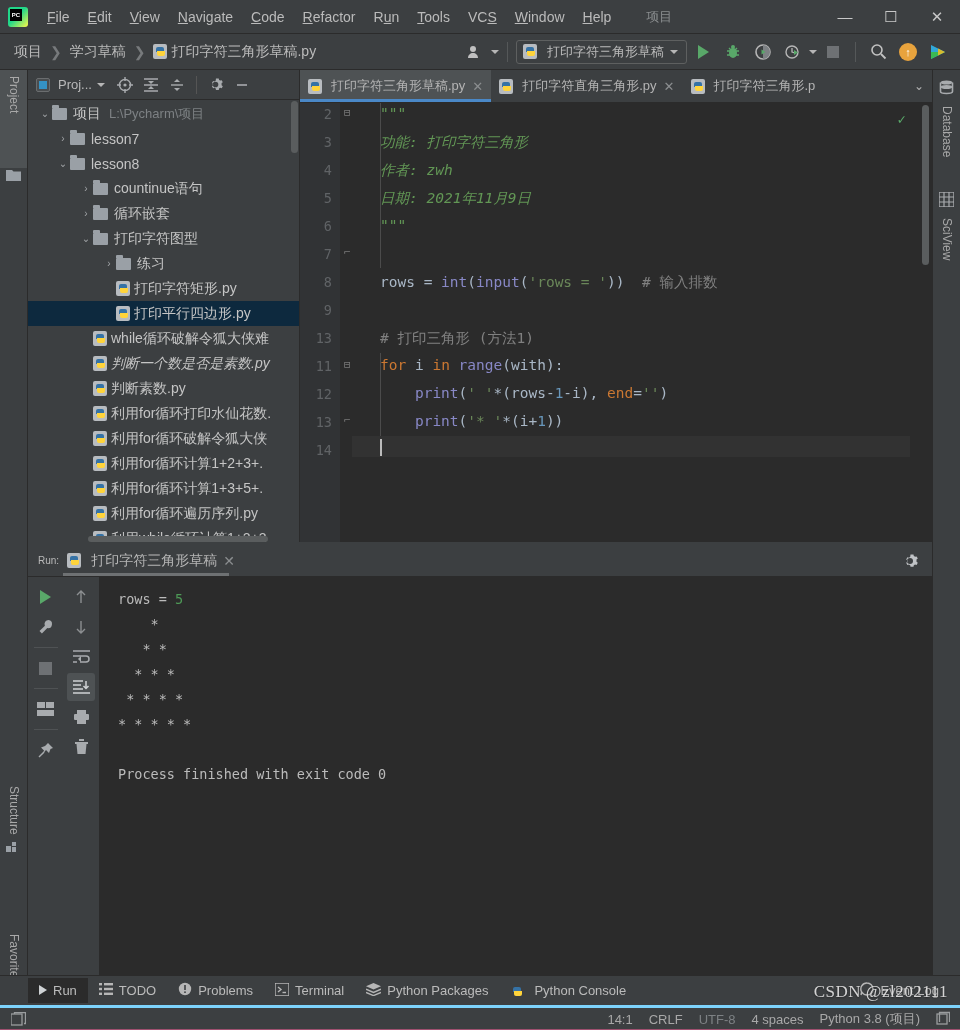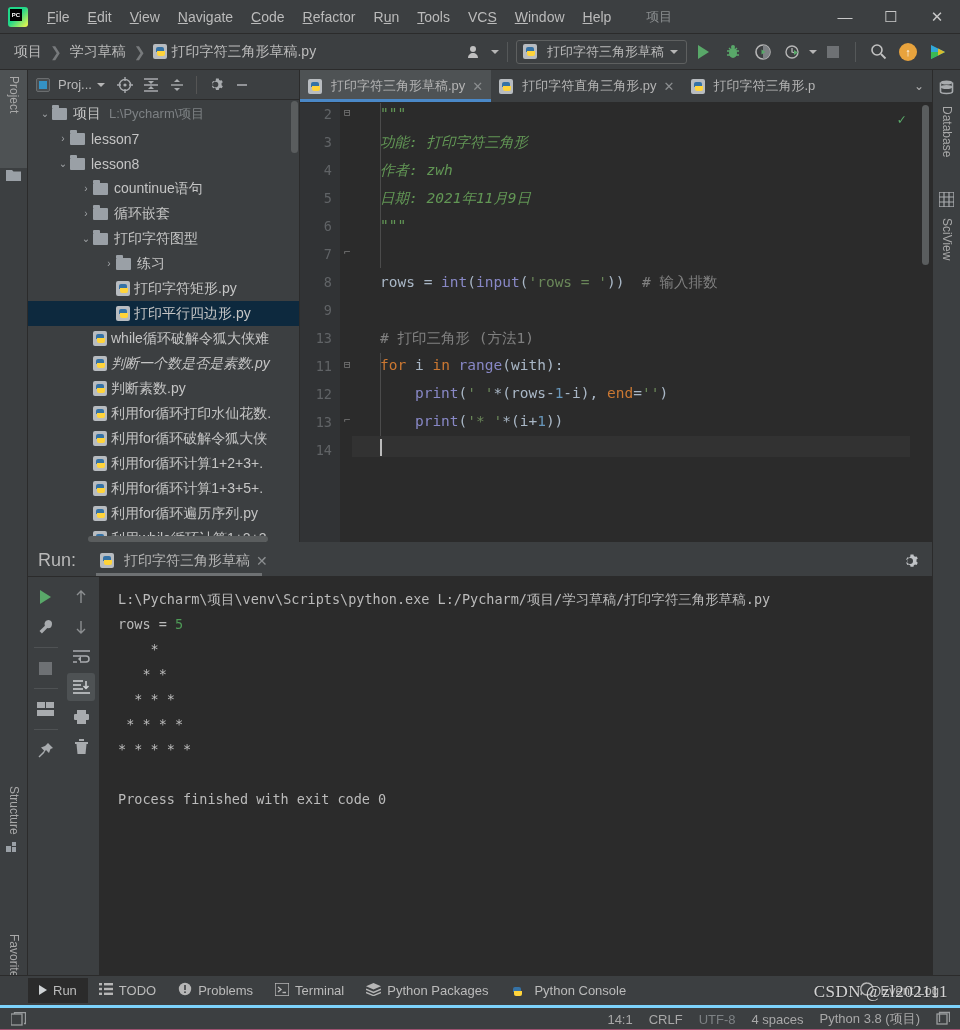--- a/index.html
+++ b/index.html
@@ -157,21 +157,21 @@
   .txtcaret { position:absolute; width:2px; height:17px; background:#bbbbbb; }
   .check-ok { position: absolute; right: 26px; top: 8px; color:#59a869; font-size: 14px; }
   .edscroll { position:absolute; right: 3px; width: 7px; background:#5a5d5e; border-radius:4px; }
 
   
   .runpanel {
     position: absolute; left: 28px; top: 545px; width: 932px; height: 430px;
     background: #3c3f41;
   }
   .run-head { height: 32px; display: flex; align-items: center; border-bottom: 1px solid #2b2b2b; }
-  .run-label { color: #b9b9b9; font-size: 18px; margin-left: 10px; margin-right: 16px; }
+  .run-label { color: #b9b9b9; font-size: 10px; margin-left: 10px; }
   .run-tab { display:flex;align-items:center;gap:6px;font-size:14px;color:#b6b6b6; position: relative;
              padding: 5px 8px; }
   .run-tab::after { content:""; position:absolute; left:4px; right:14px; bottom:-1px; height:3px; background:#6e7173; }
   .run-head-right { margin-left:auto; display:flex; align-items:center; gap:4px; padding-right:10px; }
 
   .run-side { position:absolute; left:0; top:32px; width:72px; bottom:0; background:#3c3f41;
               border-right:1px solid #2b2b2b; display:flex; }
   .rs-col { width:36px; display:flex; flex-direction:column; align-items:center; padding-top:6px; gap:2px; }
   .rs-btn { width:28px; height:28px; display:flex; align-items:center; justify-content:center;
             color:#9a9d9f; font-size:14px; border-radius:3px; }
@@ -636,21 +636,20 @@
           <svg width="15" height="16" viewBox="0 0 15 16">
               <rect x="1" y="3" width="13" height="2" fill="#a8abae"></rect>
               <rect x="5" y="0" width="5" height="2" fill="#a8abae"></rect>
               <path d="M2.5 5h10l-1 10h-8z" fill="#a8abae"></path>
             </svg>
         </div>
       </div>
     </div>
 
     <div class="console">
-      <div class="coline">L:\Pycharm\项目\venv\Scripts\python.exe L:/Pycharm/项目/学习草稿/打印字符三角形草稿.py</div>
       <div class="coline"><span>rows = </span><span class="co-green">5</span></div>
       <div class="coline">    *</div>
       <div class="coline">   * *</div>
       <div class="coline">  * * *</div>
       <div class="coline"> * * * *</div>
       <div class="coline">* * * * *</div>
       <div class="coline">&nbsp;</div>
       <div class="coline">Process finished with exit code 0</div>
     </div>
   </div>

